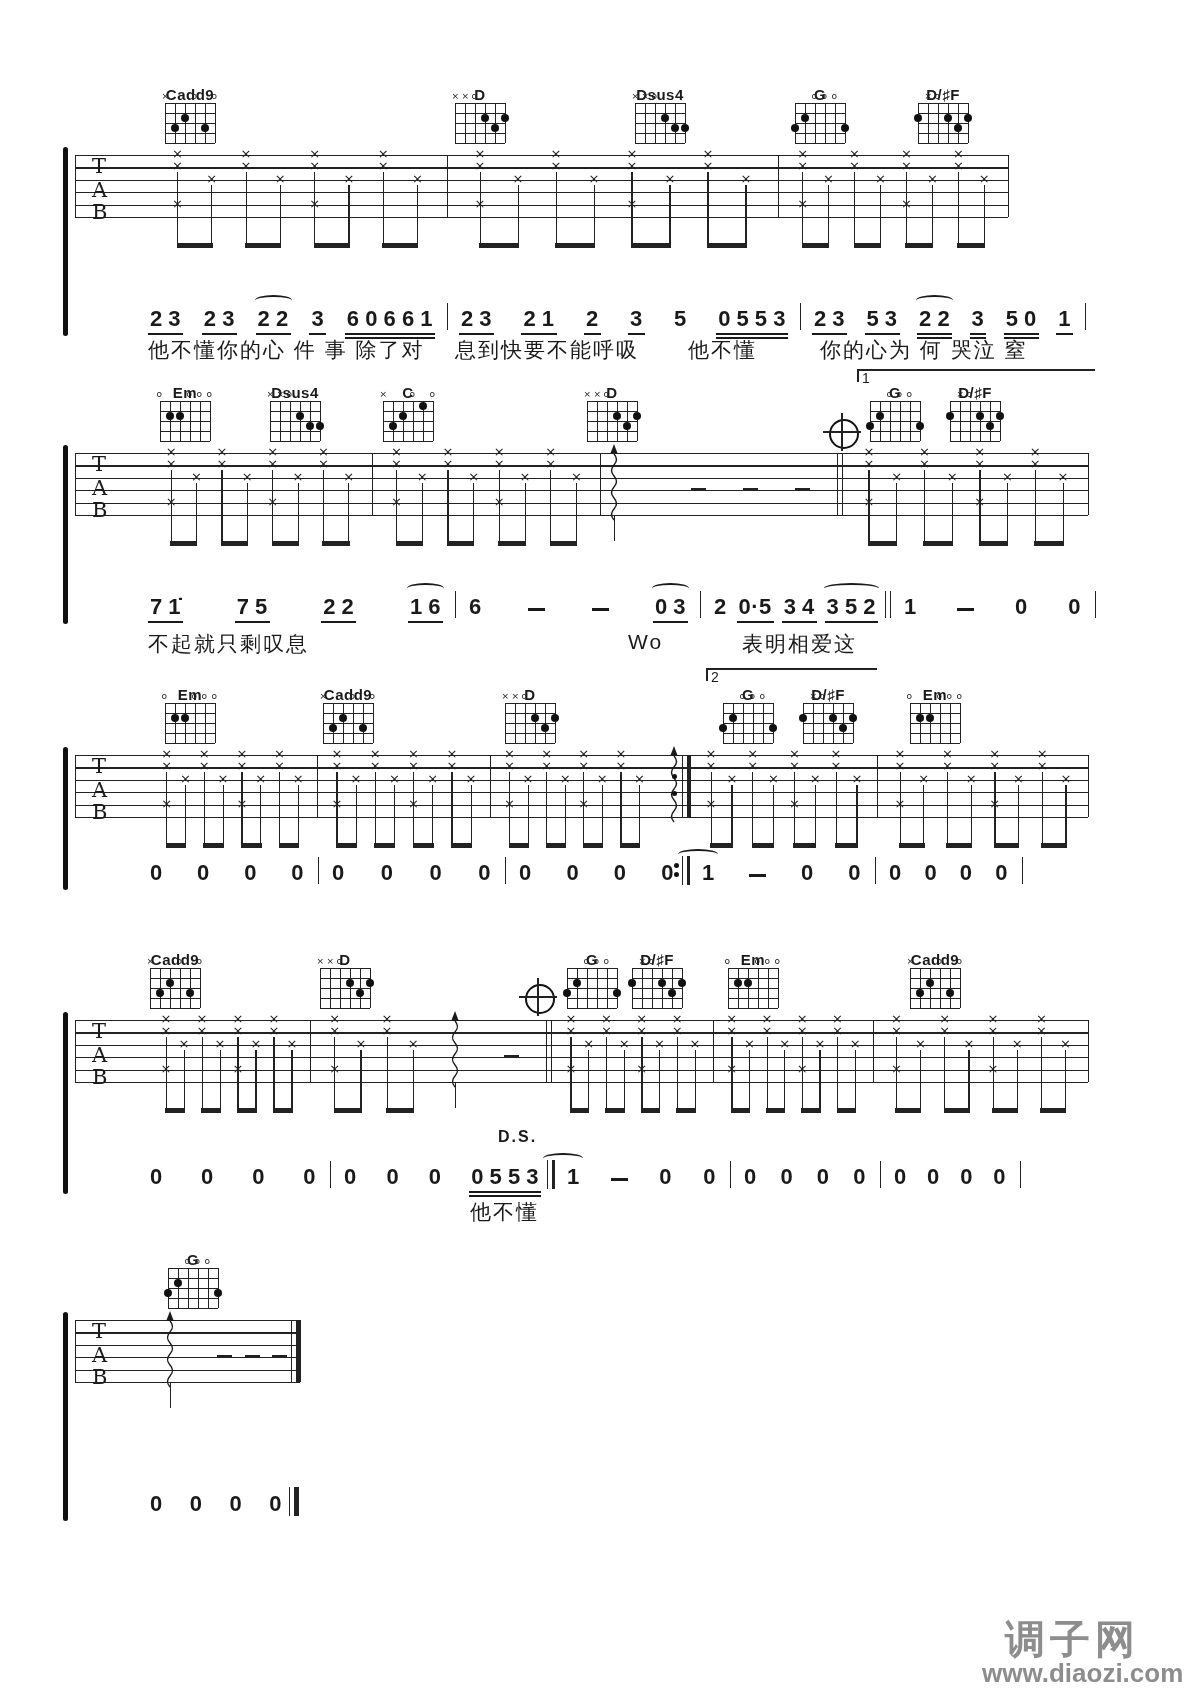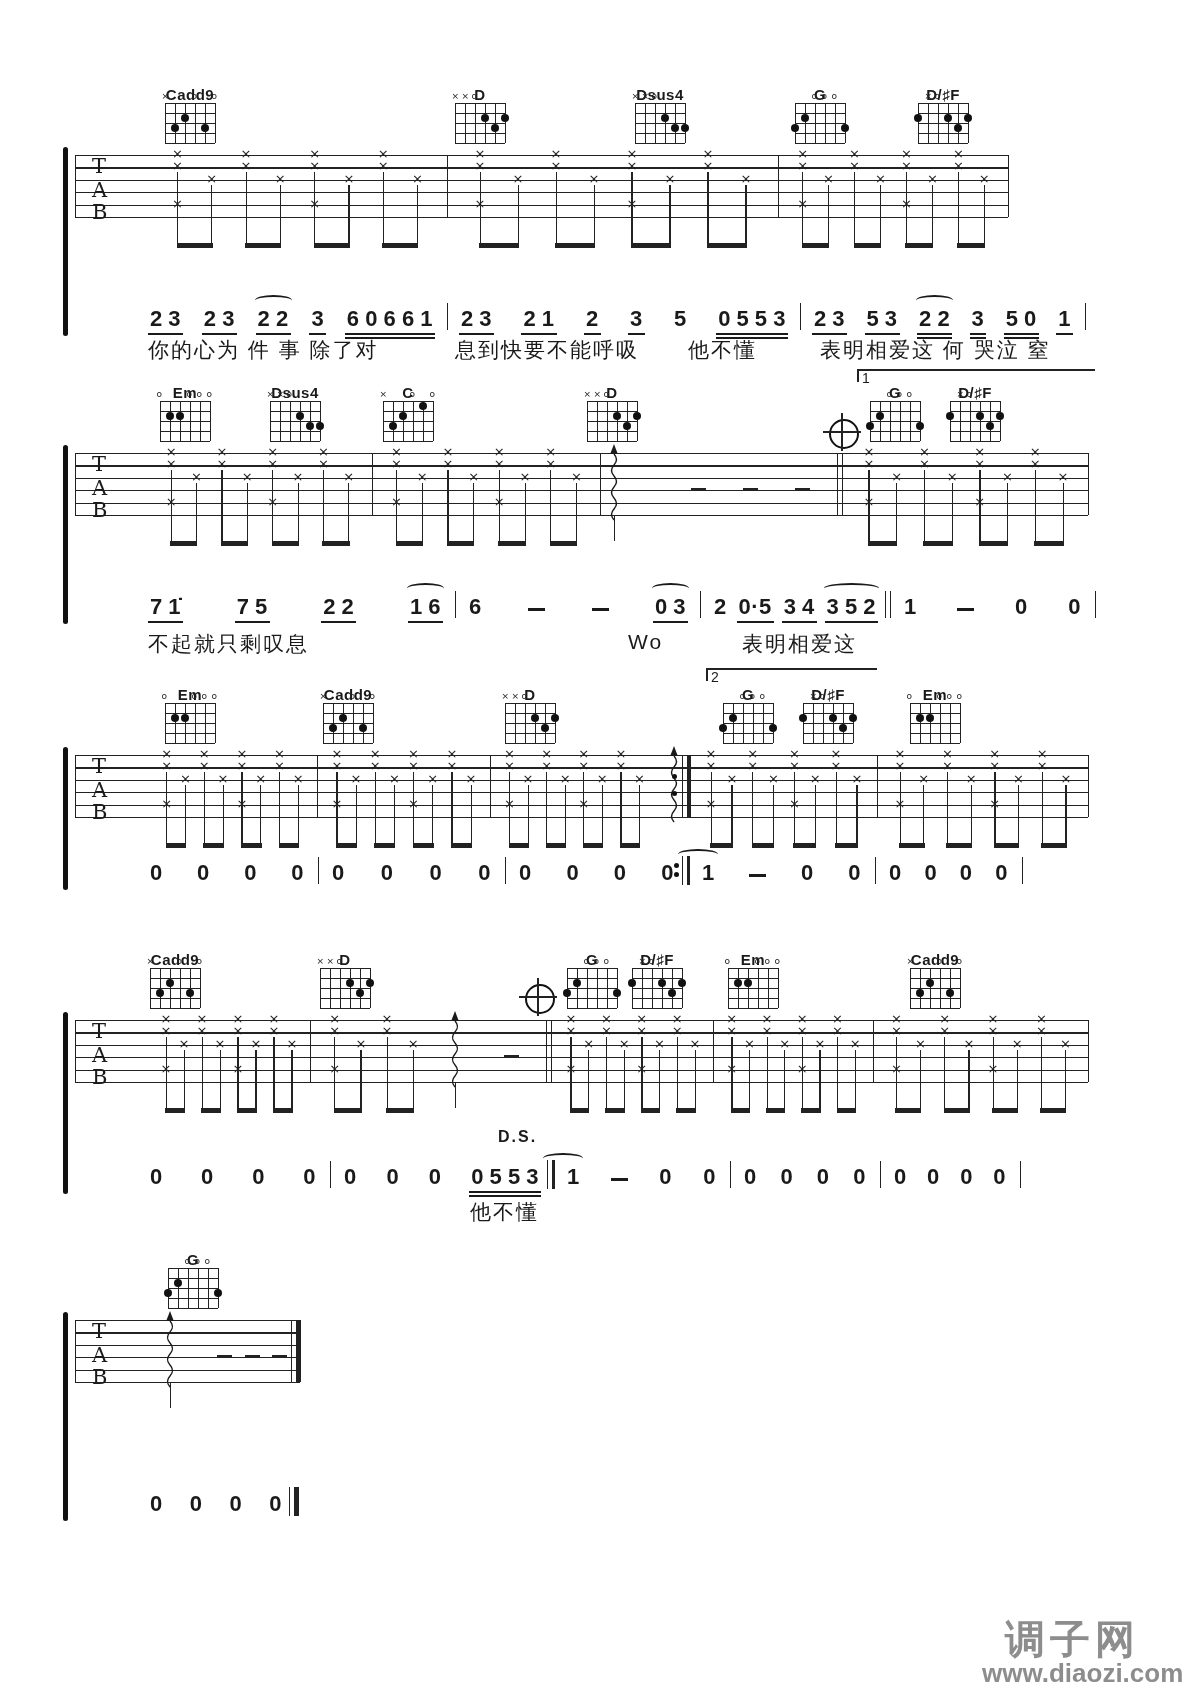--- a/index.html
+++ b/index.html
@@ -234,24 +234,24 @@
     <div class="vl" style="left: 800px; top: 303px; height: 27px; width: 1.4px;"></div>
     <div class="mel" style="left: 814px; top: 302px; width: 257px; height: 30px;">
       <span class="grp">2 3<i class="ul" style="bottom: -3px;"></i></span>
       <span class="grp">5 3<i class="ul" style="bottom: -3px;"></i></span>
       <span class="grp">2 2<i class="ul" style="bottom: -3px;"></i><i class="ul" style="bottom: -7px;"></i><i class="tie"></i></span>
       <span class="grp">3<i class="ul" style="bottom: -3px;"></i><i class="ul" style="bottom: -7px;"></i></span>
       <span class="grp">5 0<i class="ul" style="bottom: -3px;"></i><i class="ul" style="bottom: -7px;"></i></span>
       <span class="grp">1<i class="ul" style="bottom: -3px;"></i></span>
     </div>
     <div class="vl" style="left: 1085px; top: 303px; height: 27px; width: 1.4px;"></div>
-    <div class="lyric" style="left: 148px; top: 336px;">你的心为 件 事 除了对</div>
+    <div class="lyric" style="left: 148px; top: 336px;">他不懂你的心 件 事 除了对</div>
     <div class="lyric" style="left: 455px; top: 336px;">息到快要不能呼吸</div>
     <div class="lyric" style="left: 688px; top: 336px;">他不懂</div>
-    <div class="lyric" style="left: 820px; top: 336px;">表明相爱这 何 哭泣 窒</div>
+    <div class="lyric" style="left: 820px; top: 336px;">你的心为 何 哭泣 窒</div>
     <div class="bracket" style="left: 63px; top: 445px; height: 179px;"></div>
     <div class="hl" style="left: 75px; top: 453px; width: 1013px; height: 1.2px;"></div>
     <div class="hl" style="left: 75px; top: 465.4px; width: 1013px; height: 1.2px;"></div>
     <div class="hl" style="left: 75px; top: 477.8px; width: 1013px; height: 1.2px;"></div>
     <div class="hl" style="left: 75px; top: 490.2px; width: 1013px; height: 1.2px;"></div>
     <div class="hl" style="left: 75px; top: 502.6px; width: 1013px; height: 1.2px;"></div>
     <div class="hl" style="left: 75px; top: 515px; width: 1013px; height: 1.2px;"></div>
     <div class="tabl" style="left: 92px; top: 452.4px;">T</div>
     <div class="tabl" style="left: 92px; top: 475.96px;">A</div>
     <div class="tabl" style="left: 92px; top: 498.28px;">B</div>

